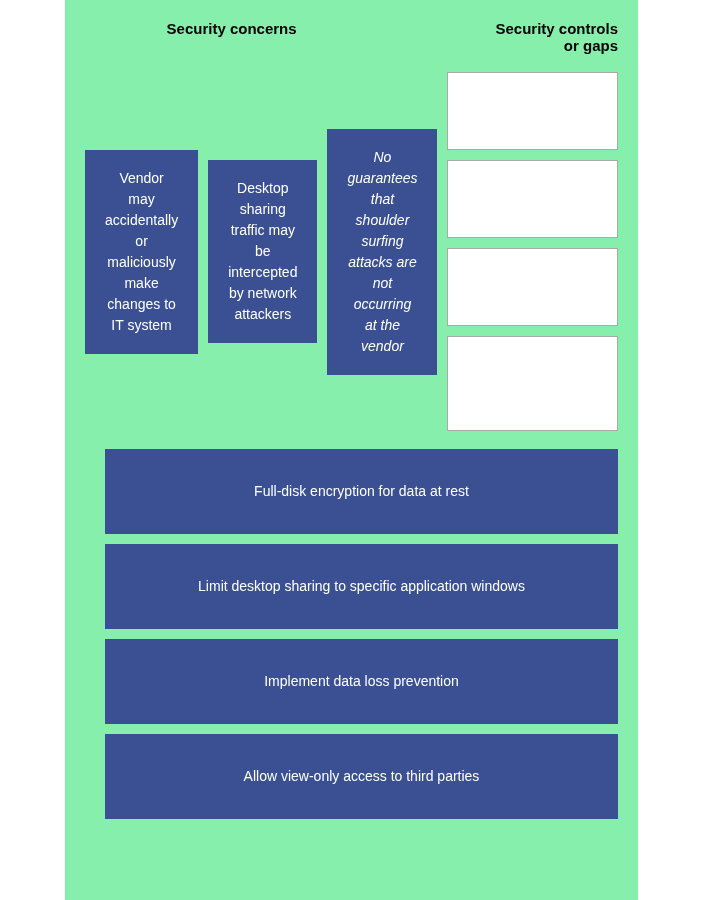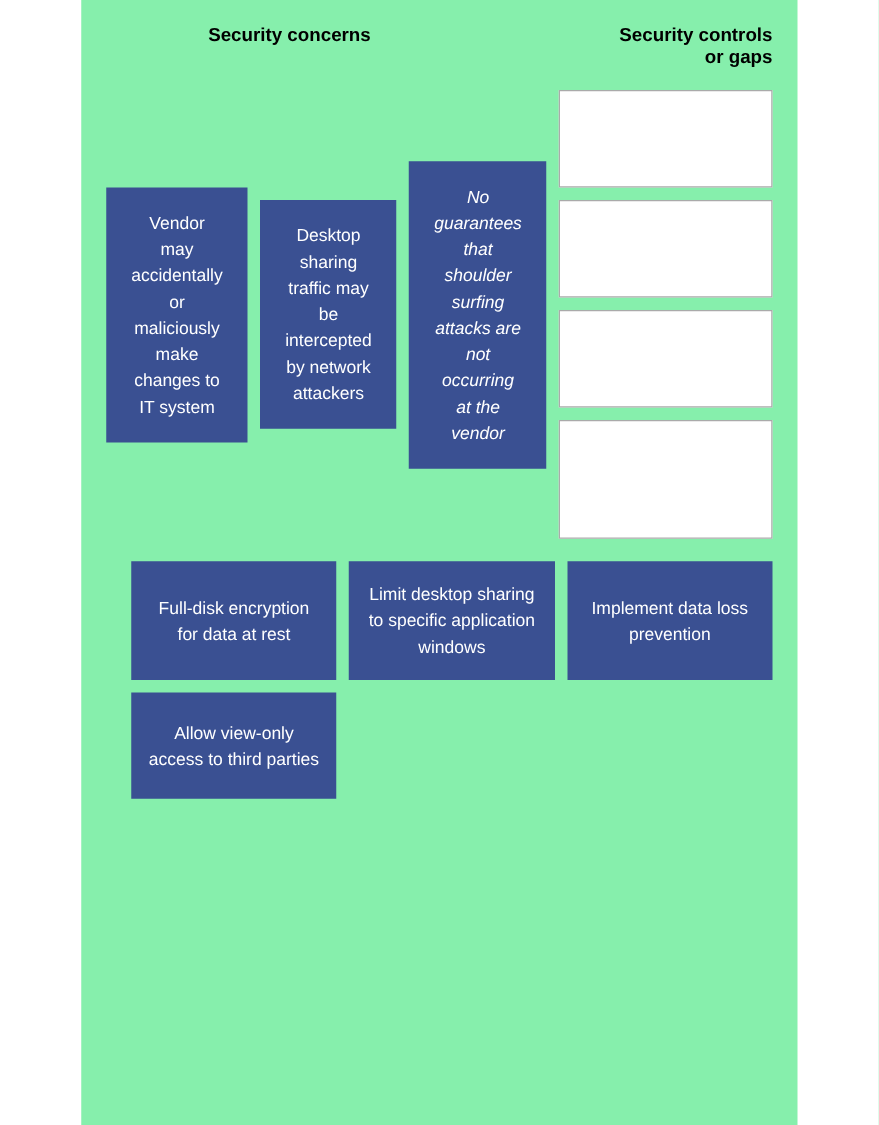--- a/index.html
+++ b/index.html
@@ -83,21 +83,21 @@
       flex: 1;
       text-align: right;
       font-weight: bold;
       font-size: 15px;
       padding-bottom: 8px;
       padding-left: 10px;
     }
 
     .bottom-grid {
       display: grid;
-      grid-template-columns: repeat(3, 1fr);
+      grid-template-columns: repeat(1, 1fr);
       gap: 10px;
       margin-top: 18px;
       margin-left: 20px;
     }
 
     .bottom-item {
       background: #3a5092;
       color: #fff;
       padding: 16px 12px;
       text-align: center;

